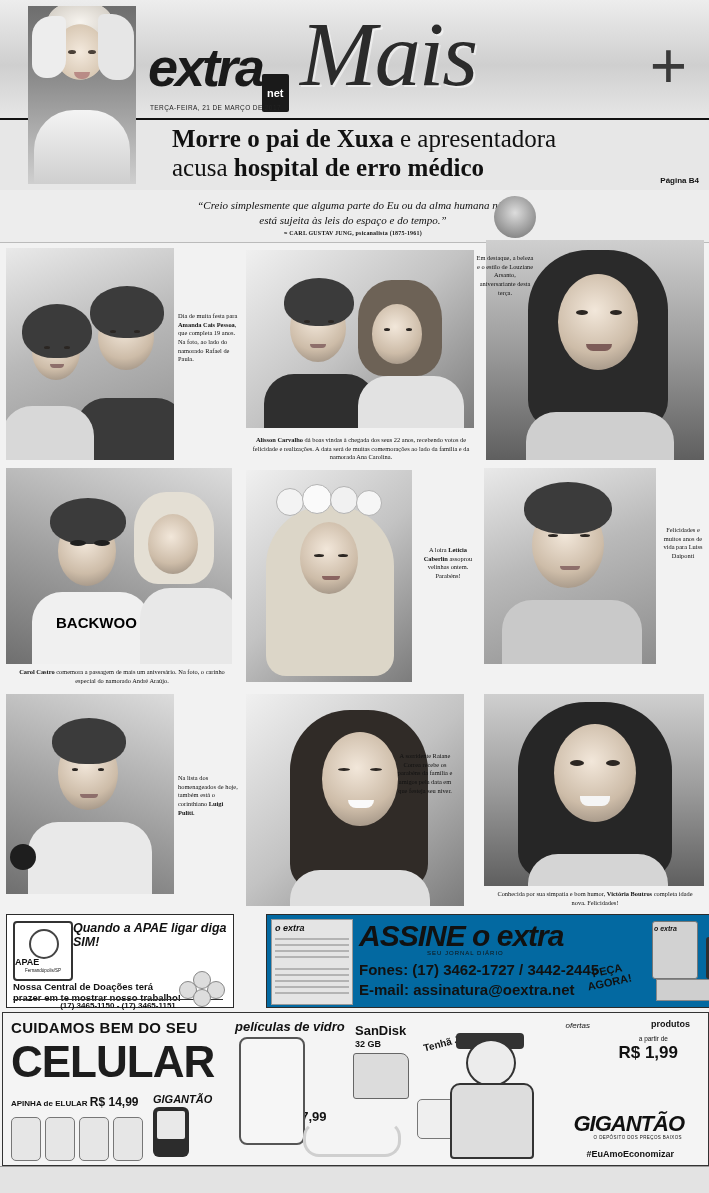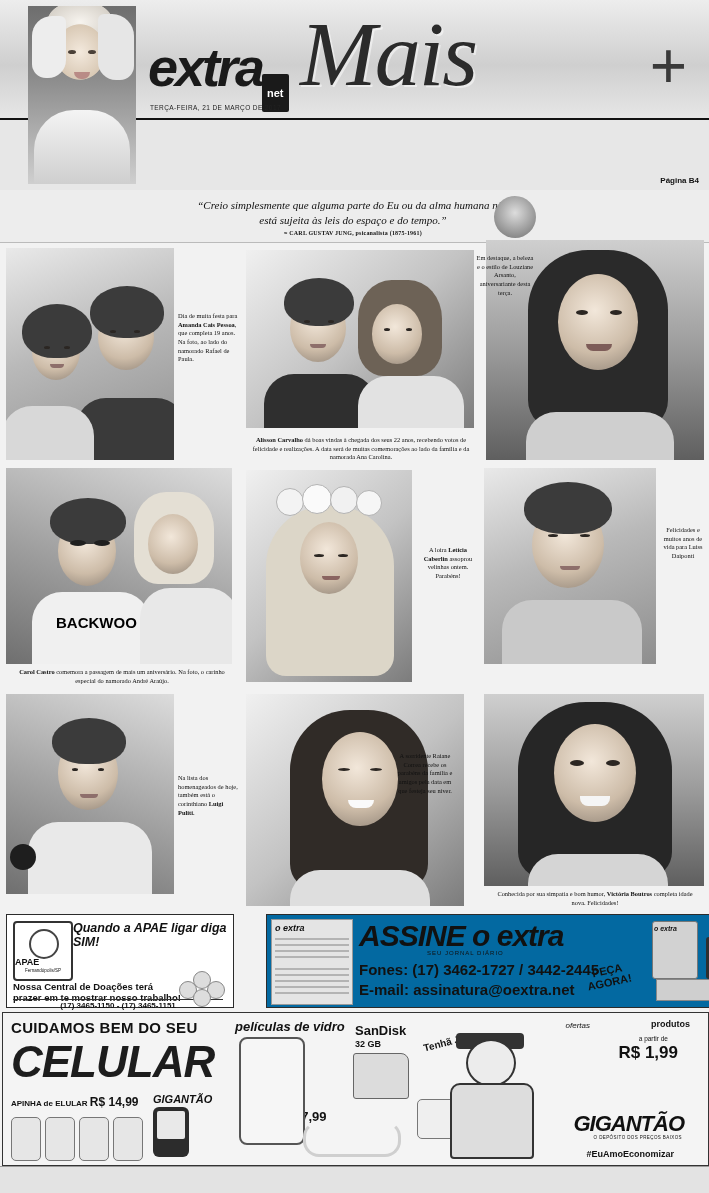--- a/index.html
+++ b/index.html
@@ -98,21 +98,21 @@
   .assine-l2{position:absolute;left:92px;top:66px;font-family:"Liberation Sans",sans-serif;font-size:15px;font-weight:bold;}
   .assine-seal{position:absolute;right:86px;top:50px;width:76px;height:38px;transform:rotate(-12deg);
     font-family:"Liberation Sans",sans-serif;font-size:11px;font-weight:bold;text-align:center;line-height:1.05;}
   .assine-dev{position:absolute;right:4px;top:4px;width:78px;height:84px;}
   .dev-tab{position:absolute;left:0;top:2px;width:44px;height:56px;background:#d2d2d2;border:1px solid #777;border-radius:3px;}
   .dev-ph{position:absolute;right:2px;top:18px;width:22px;height:42px;background:#2f2f2f;border-radius:3px;}
   .dev-lap{position:absolute;left:4px;bottom:2px;width:62px;height:20px;background:#cfcfcf;border:1px solid #888;}
 
   .ad-bottom{position:absolute;left:2px;top:1012px;width:705px;height:152px;background:#f4f4f4;border:1px solid #333;overflow:hidden;}
   .bt-title{position:absolute;left:8px;top:6px;font-family:"Liberation Sans",sans-serif;font-size:15px;font-weight:bold;letter-spacing:.3px;}
-  .bt-cel{position:absolute;left:8px;top:24px;font-family:"Liberation Sans",sans-serif;font-size:44px;font-weight:bold;font-style:italic;letter-spacing:-1px;color:#1d1d1d;}
+  .bt-cel{position:absolute;left:8px;top:24px;font-family:"Liberation Sans",sans-serif;font-size:44px;font-weight:bold;letter-spacing:-1px;color:#1d1d1d;}
   .bt-sub1{position:absolute;left:8px;top:82px;font-family:"Liberation Sans",sans-serif;font-size:8px;font-weight:bold;}
   .bt-sub1 .big{font-size:12px;}
   .bt-gig{position:absolute;left:150px;top:80px;font-family:"Liberation Sans",sans-serif;font-size:11px;font-weight:bold;font-style:italic;}
   .bt-peli{position:absolute;left:232px;top:6px;font-family:"Liberation Sans",sans-serif;font-size:13px;font-weight:bold;font-style:italic;}
   .bt-peli-price{position:absolute;left:278px;top:96px;font-family:"Liberation Sans",sans-serif;font-size:13px;font-weight:bold;}
   .bt-sandisk{position:absolute;left:352px;top:10px;font-family:"Liberation Sans",sans-serif;font-size:13px;font-weight:bold;}
   .bt-32{position:absolute;left:352px;top:26px;font-family:"Liberation Sans",sans-serif;font-size:9px;font-weight:bold;}
   .bt-oferta{position:absolute;right:118px;top:8px;font-family:"Liberation Sans",sans-serif;font-size:8px;font-style:italic;}
   .bt-prod{position:absolute;right:18px;top:6px;font-family:"Liberation Sans",sans-serif;font-size:9px;font-weight:bold;}
   .bt-apartir{position:absolute;right:40px;top:22px;font-family:"Liberation Sans",sans-serif;font-size:6.5px;}
@@ -154,20 +154,28 @@
     <div class="ph"></div>
     <div class="hairL"></div>
       <div class="hairR"></div>
     <div class="eyeL"></div>
       <div class="eyeR"></div>
       <div class="mouth"></div>
     <div class="body"></div>
   </div>
 
   <div class="headband">
+    <div class="hb-inner">
+      <div class="hb-l1">
+        <b>Morre o pai de Xuxa</b><span> e apresentadora</span>
+      </div>
+      <div class="hb-l2">
+        <span>acusa </span><b>hospital de erro médico</b>
+      </div>
+    </div>
     <div class="hb-page">Página B4</div>
   </div>
 
   <div class="quotebar">
     <div class="q-text">“Creio simplesmente que alguma parte do Eu ou da alma humana não está sujeita às leis do espaço e do tempo.”</div>
     <div class="q-attr">≈ CARL GUSTAV JUNG, psicanalista (1875-1961)</div>
     <div class="q-face"></div>
   </div>
 
   <div class="ph" style="left:6px;top:248px;width:168px;height:212px;">

